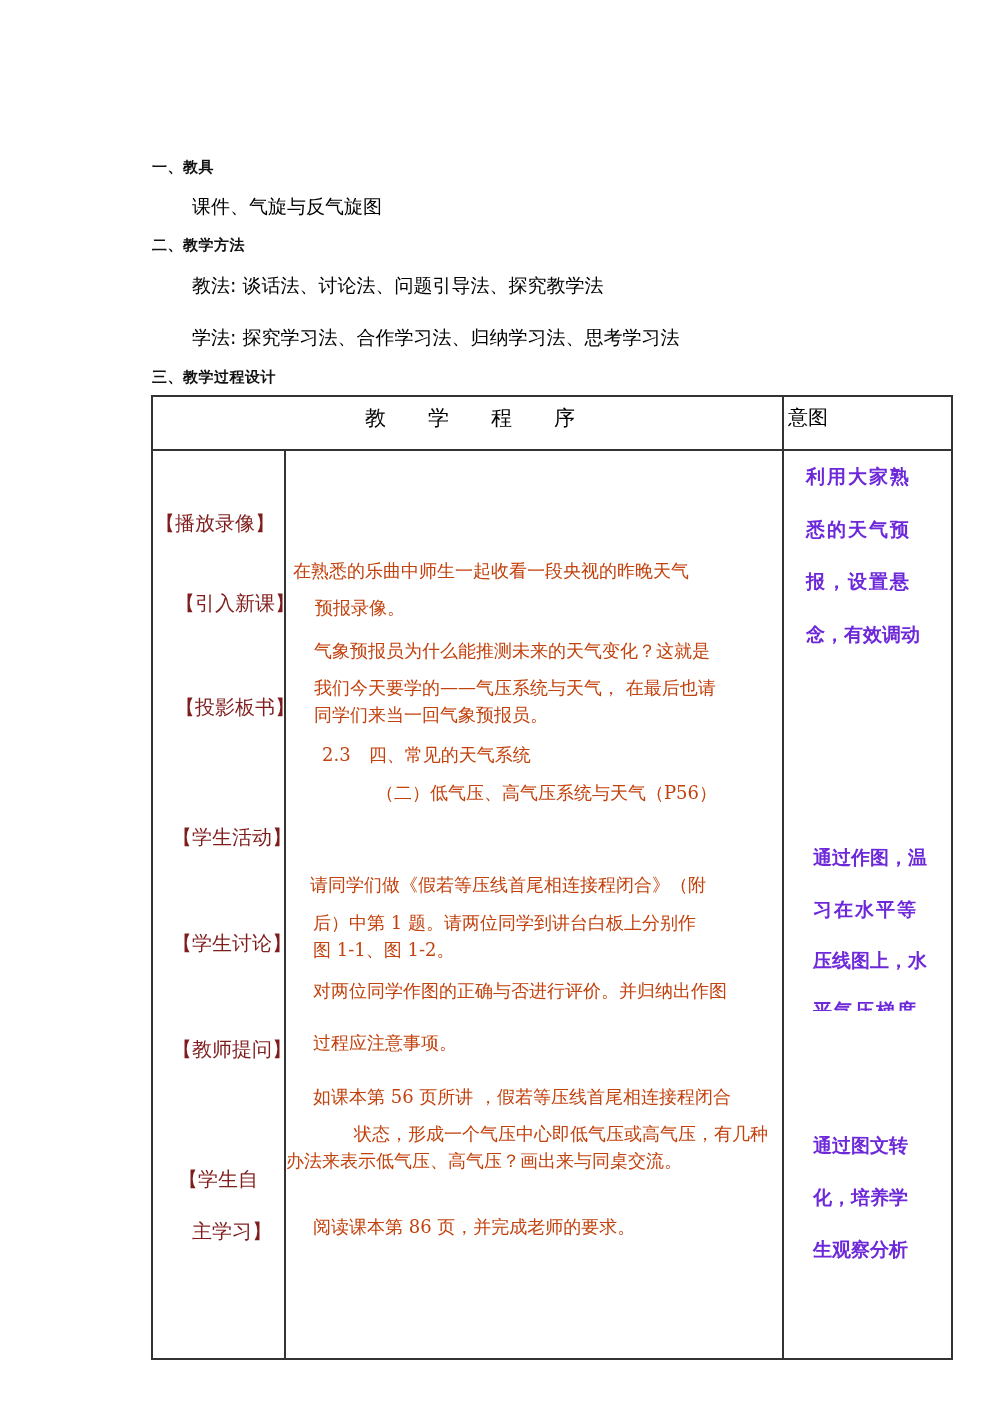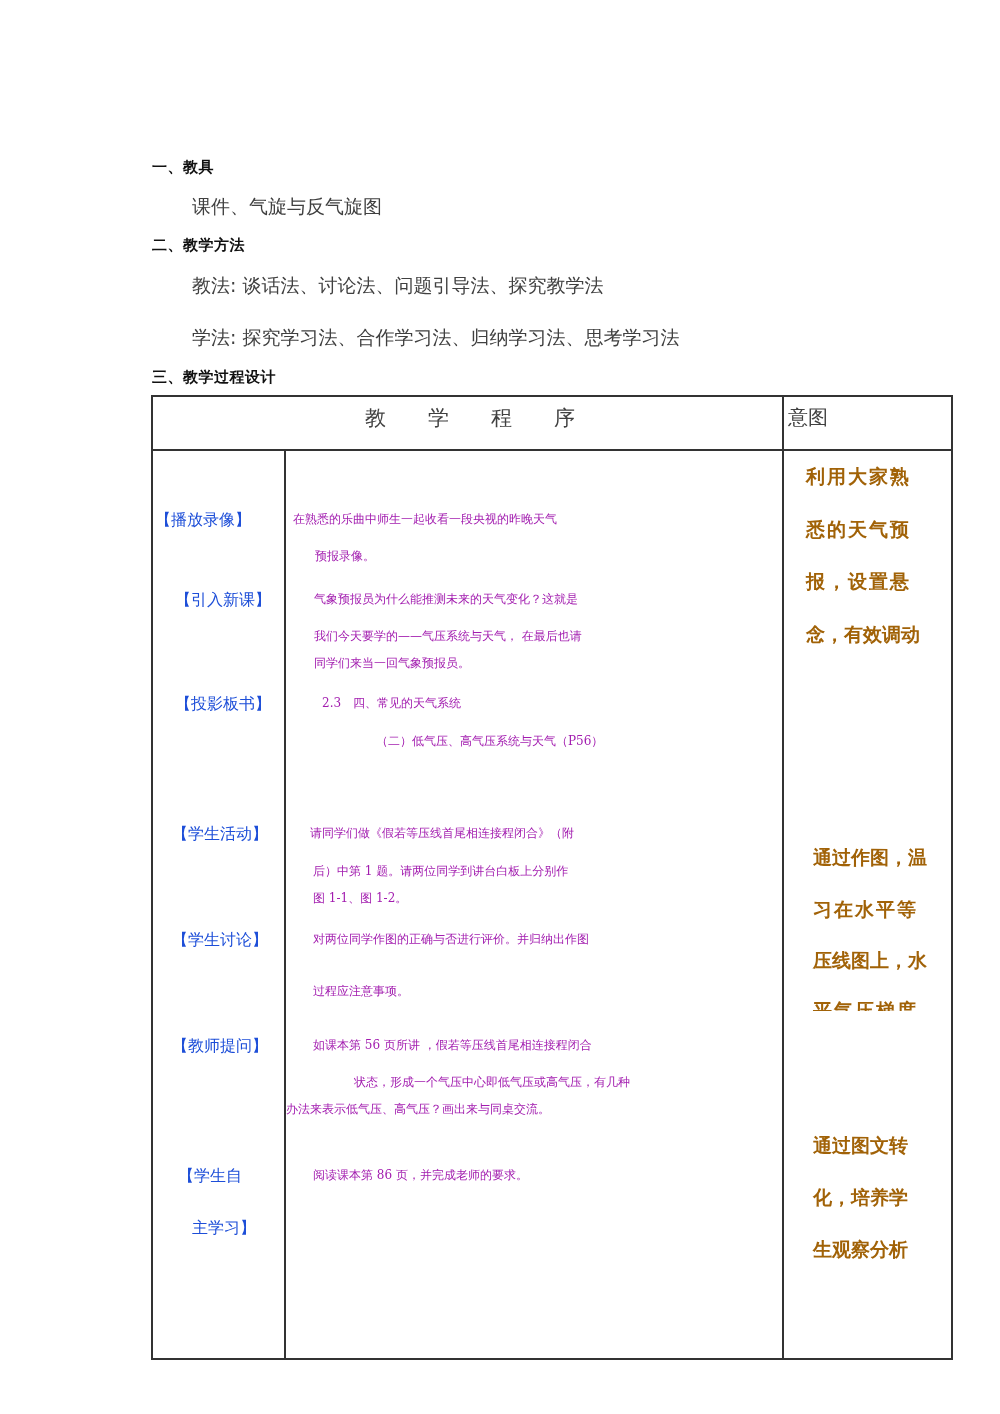--- a/index.html
+++ b/index.html
@@ -18,38 +18,39 @@
     .abs { position: absolute; white-space: nowrap; }
     .sec-heading {
       font-family: "DejaVu Sans", "Liberation Sans", sans-serif;
       font-weight: bold;
       font-size: 15px;
       letter-spacing: 0.5px;
     }
     .body-text {
       font-family: "DejaVu Sans", "Liberation Sans", sans-serif;
       font-size: 19px;
-      color: #404040;
+      color: #000000;
     }
     .serif-text {
       font-family: "DejaVu Serif", "Liberation Serif", serif;
-      font-size: 12px;
-      color: #a21caf;
+      font-size: 18px;
+      color: #c2410c;
+      margin-top: 48px;
     }
     .label-text {
       font-family: "DejaVu Sans", "Liberation Sans", sans-serif;
-      font-size: 16px;
-      color: #1d4ed8;
+      font-size: 20px;
+      color: #7f1d1d;
     }
     .intent-text {
       font-family: "DejaVu Sans", "Liberation Sans", sans-serif;
       font-weight: bold;
       font-size: 19px;
       letter-spacing: 2px;
-      color: #a16207;
+      color: #6d28d9;
     }
     .line {
       position: absolute;
       background: #333;
     }
     .clip-box {
       position: absolute;
       overflow: hidden;
     }
   </style>

